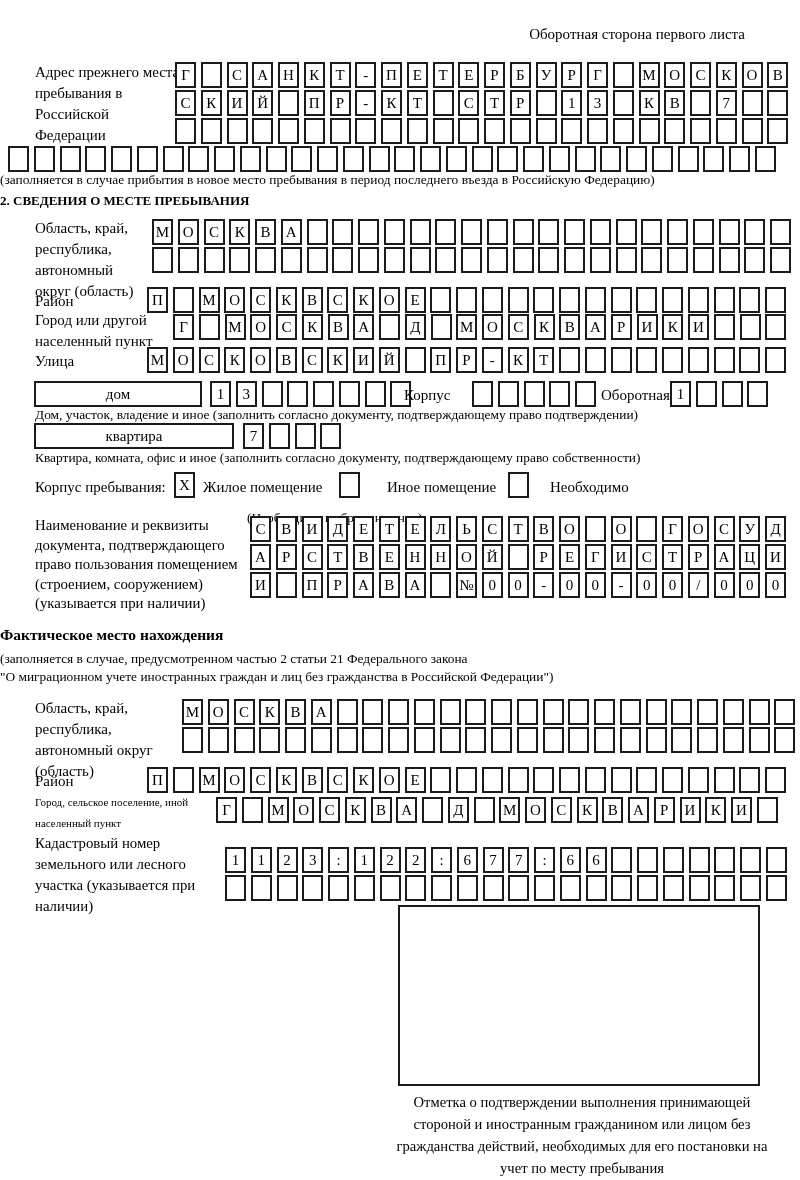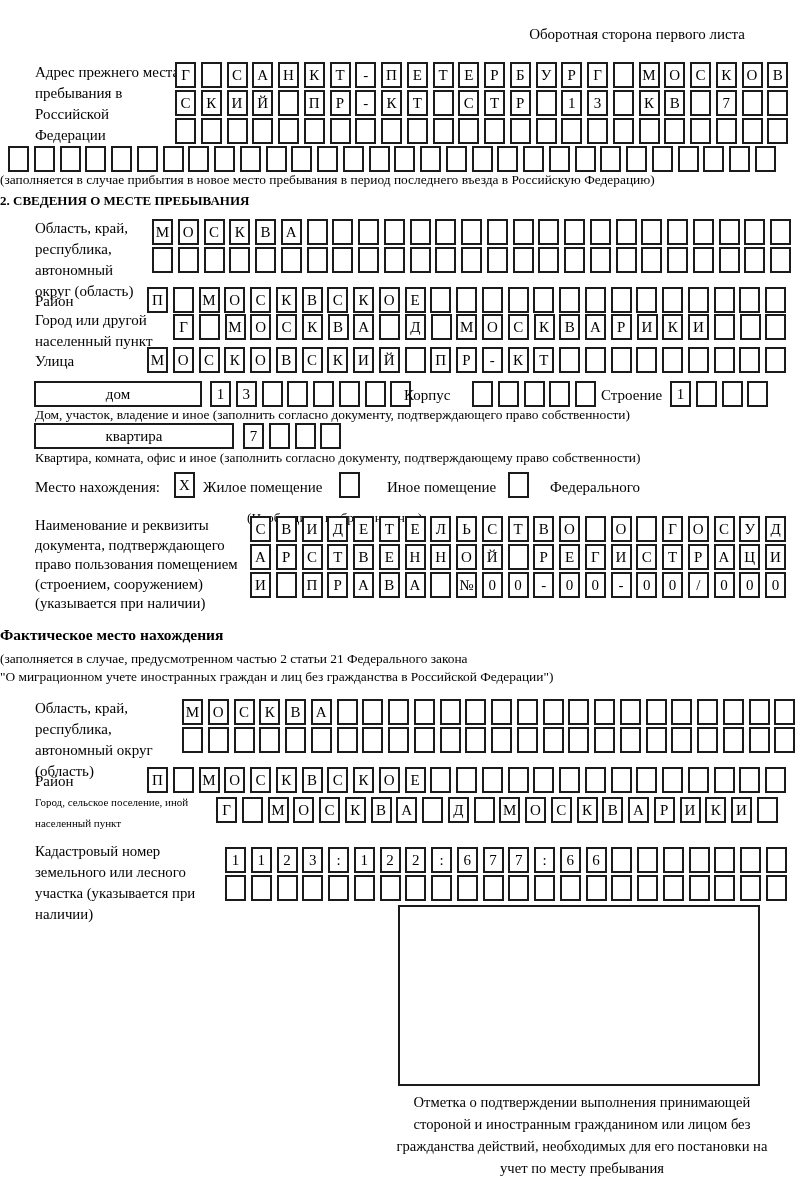--- a/index.html
+++ b/index.html
@@ -305,47 +305,47 @@
       <span class="cell"></span>
     </div>
   <div class="label" style="left:404px; top:385px;">Корпус</div>
   <div class="cellrow" style="left:472px; top:381px;">
       <span class="cell"></span>
       <span class="cell"></span>
       <span class="cell"></span>
       <span class="cell"></span>
       <span class="cell"></span>
     </div>
-  <div class="label" style="left:601px; top:385px;">Строение</div>
+  <div class="label" style="left:601px; top:385px;">Оборотная</div>
   <div class="cellrow" style="left:670px; top:381px;">
       <span class="cell">1</span>
       <span class="cell"></span>
       <span class="cell"></span>
       <span class="cell"></span>
     </div>
-  <div class="caption" style="left:35px; top:406px;">Дом, участок, владение и иное (заполнить согласно документу, подтверждающего право собственности)</div>
+  <div class="caption" style="left:35px; top:406px;">Дом, участок, владение и иное (заполнить согласно документу, подтверждающему право подтверждении)</div>
 
   <div class="widebox" style="left:34px; top:423px; width:200px;">
     <span>квартира</span>
   </div>
   <div class="cellrow" style="left:243px; top:423px;">
       <span class="cell">7</span>
       <span class="cell"></span>
       <span class="cell"></span>
       <span class="cell"></span>
     </div>
   <div class="caption" style="left:35px; top:449px;">Квартира, комната, офис и иное (заполнить согласно документу, подтверждающему право собственности)</div>
 
-  <div class="label" style="left:35px; top:477px;">Место нахождения:</div>
+  <div class="label" style="left:35px; top:477px;">Корпус пребывания:</div>
   <span class="cell abs" style="left:174px; top:472px;">X</span>
   <div class="label" style="left:203px; top:477px;">Жилое помещение</div>
   <span class="cell abs" style="left:339px; top:472px;"></span>
   <div class="label" style="left:387px; top:477px;">Иное помещение</div>
   <span class="cell abs" style="left:508px; top:472px;"></span>
-  <div class="label" style="left:550px; top:477px;">Федерального</div>
+  <div class="label" style="left:550px; top:477px;">Необходимо</div>
   <div class="caption" style="left:247px; top:509px;">(Необходимо выбрать нужное)</div>
 
   <div class="label" style="left:35px; top:516px; width:222px; font-size:14.8px; line-height:19.5px;">Наименование и реквизиты документа, подтверждающего право пользования помещением (строением, сооружением) (указывается при наличии)</div>
   <div class="cellrow" style="left:250px; top:516px;">
       <span class="cell">С</span>
       <span class="cell">В</span>
       <span class="cell">И</span>
       <span class="cell">Д</span>
       <span class="cell">Е</span>
       <span class="cell">Т</span>
@@ -518,21 +518,21 @@
       <span class="cell">К</span>
       <span class="cell">В</span>
       <span class="cell">А</span>
       <span class="cell">Р</span>
       <span class="cell">И</span>
       <span class="cell">К</span>
       <span class="cell">И</span>
       <span class="cell"></span>
     </div>
 
-  <div class="label" style="left:35px; top:833px; width:185px; font-size:14.8px;margin-top:8px;">Кадастровый номер земельного или лесного участка (указывается при наличии)</div>
+  <div class="label" style="left:35px; top:833px; width:185px; font-size:14.8px;">Кадастровый номер земельного или лесного участка (указывается при наличии)</div>
   <div class="cellrow" style="left:225px; top:847px;">
       <span class="cell">1</span>
       <span class="cell">1</span>
       <span class="cell">2</span>
       <span class="cell">3</span>
       <span class="cell">:</span>
       <span class="cell">1</span>
       <span class="cell">2</span>
       <span class="cell">2</span>
       <span class="cell">:</span>

